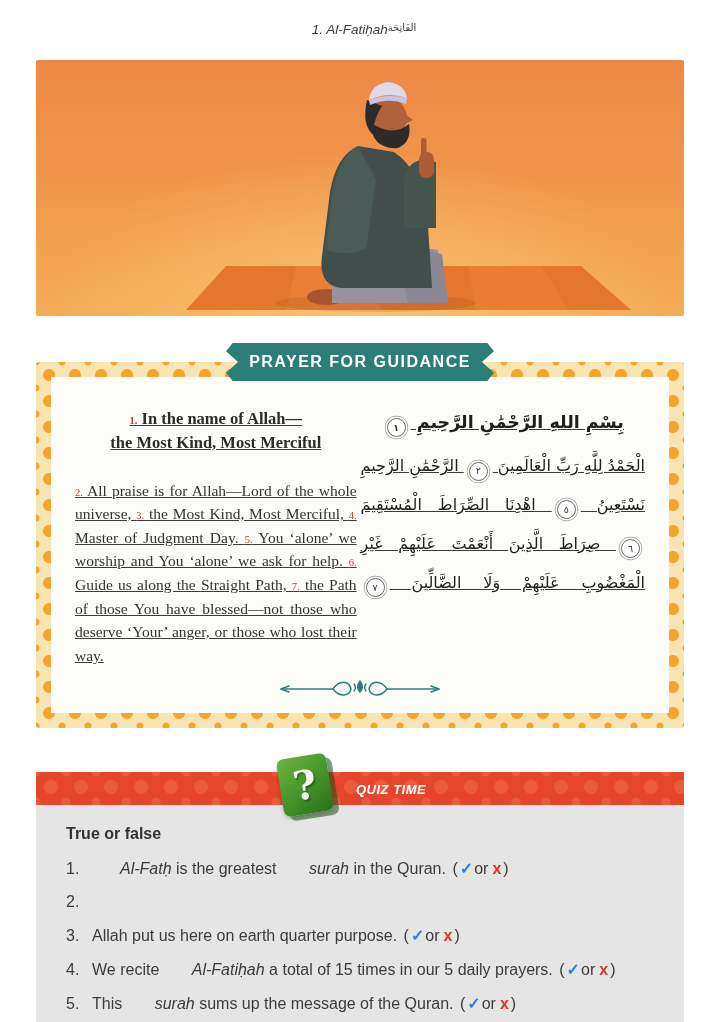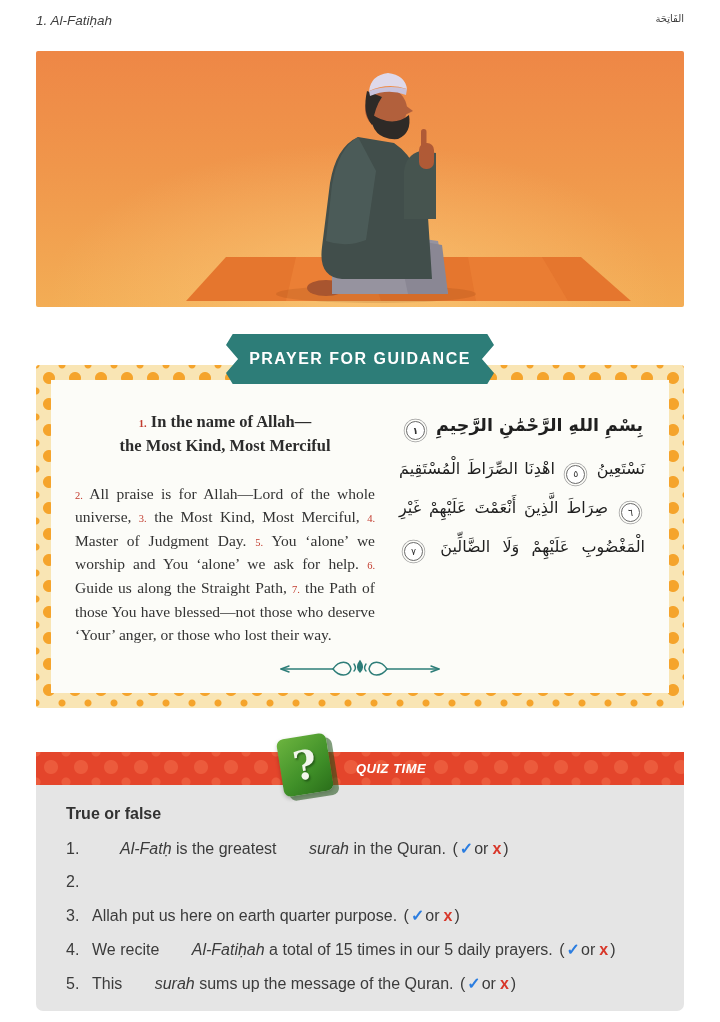--- a/index.html
+++ b/index.html
@@ -1,49 +1,49 @@
 <!DOCTYPE html>
 <html><head>
 <meta charset="utf-8">
 <style>
   html,body{margin:0;padding:0;}
   body{
     width:720px;height:1022px;overflow:hidden;background:#ffffff;
     font-family:"Liberation Sans",sans-serif;color:#3a3a3a;position:relative;
   }
   
-  .page-header{display:flex;justify-content:space-between;align-items:flex-start;
-    padding:13px 36px 0 36px;}
+  .page-header{display:flex;justify-content:center;align-items:flex-start;
+    padding:22px 36px 0 36px;margin-left:8px;}
   .hdr-left{font-style:italic;font-size:13.5px;color:#3f3f3f;font-family:"Liberation Sans",sans-serif;}
   .hdr-right{font-size:10px;color:#3f3f3f;direction:rtl;font-family:"DejaVu Sans",sans-serif;}
   
   .illustration{
     margin:23px 36px 0 36px;height:256px;border-radius:2px;position:relative;overflow:hidden;
     background:
       radial-gradient(ellipse 430px 210px at 50% 95%, rgba(255,216,140,0.50), rgba(255,216,140,0) 72%),
       linear-gradient(180deg,#ee8746 0%,#f0964b 45%,#f3ad55 100%);
   }
   .illustration svg{position:absolute;left:0;bottom:0;width:648px;height:256px;display:block;}
   
   .ribbon{
-    position:relative;z-index:3;width:268px;height:50px;margin:27px auto -19px auto;
+    position:relative;z-index:3;width:268px;height:38px;margin:27px auto -19px auto;
     background:#2d7d78;color:#ffffff;display:flex;align-items:center;justify-content:center;
     font-size:16px;font-weight:bold;letter-spacing:1.5px;
     clip-path:polygon(2.5% 0,97.5% 0,100% 22%,95.5% 50%,100% 78%,97.5% 100%,2.5% 100%,0 78%,4.5% 50%,0 22%);
   }
   .prayer-box{
     margin:0 36px;padding:15px;position:relative;z-index:1;
     background:
       radial-gradient(circle at 50% 50%, #f5a42c 5.5px, rgba(0,0,0,0) 6.5px) 0 0/26px 26px repeat,
       radial-gradient(circle at 50% 50%, #f5a42c 3px, rgba(0,0,0,0) 4px) 13px 13px/26px 26px repeat,
       #f9e5b4;
     border-radius:3px;
   }
   .prayer-inner{background:#fcfcf8;padding:24px 24px 14px 24px;}
-  .prayer-cols{display:flex;gap:24px;}
+  .prayer-cols{display:flex;gap:4px;text-decoration:underline;}
   .col-en{width:300px;font-family:"Liberation Serif",serif;font-size:15.5px;line-height:1.52;color:#333;}
   .en-heading{font-weight:bold;text-align:center;font-size:16.5px;line-height:1.45;color:#2c2c2c;margin:6px 0 24px 0;}
   .en-heading .vnum{font-weight:bold;}
   .vnum{color:#c23b2e;font-size:10.5px;}
   .en-body{text-align:justify;}
   .col-ar{flex:1;direction:rtl;font-family:"DejaVu Sans",sans-serif;font-size:16px;color:#1f1f1f;}
   .ar-line{line-height:2.42;text-align:justify;text-align-last:justify;white-space:nowrap;}
   .ar-line.center{text-align:center;text-align-last:center;font-size:17.5px;font-weight:bold;margin-bottom:4px;}
   .ayah{
     display:inline-flex;align-items:center;justify-content:center;
@@ -146,20 +146,21 @@
 <div class="prayer-box">
   <div class="prayer-inner">
     <div class="prayer-cols">
       <div class="col-en">
         <div class="en-heading" style="white-space:pre-line"><span class="vnum">1.</span><span> In the name of Allah—
 the Most Kind, Most Merciful</span></div>
         <div class="en-body"><span class="vnum">2.</span><span> All praise is for Allah—Lord of the whole universe, </span><span class="vnum">3.</span><span> the Most Kind, Most Merciful, </span><span class="vnum">4.</span><span> Master of Judgment Day. </span><span class="vnum">5.</span><span> You ‘alone’ we worship and You ‘alone’ we ask for help. </span><span class="vnum">6.</span><span> Guide us along the Straight Path, </span><span class="vnum">7.</span><span> the Path of those You have blessed—not those who deserve ‘Your’ anger, or those who lost their way.</span></div>
       </div>
       <div class="col-ar">
         <div class="ar-line center"><span>بِسْمِ اللهِ الرَّحْمَٰنِ الرَّحِيمِ </span><span class="ayah">١</span></div>
+        <div class="ar-line"><span>الْحَمْدُ لِلَّهِ رَبِّ الْعَالَمِينَ </span><span class="ayah">٢</span><span> الرَّحْمَٰنِ الرَّحِيمِ</span></div>
         <div class="ar-line"><span>نَسْتَعِينُ </span><span class="ayah">٥</span><span> اهْدِنَا الصِّرَاطَ الْمُسْتَقِيمَ</span></div>
         <div class="ar-line"><span class="ayah">٦</span><span> صِرَاطَ الَّذِينَ أَنْعَمْتَ عَلَيْهِمْ غَيْرِ</span></div>
         <div class="ar-line"><span>الْمَغْضُوبِ عَلَيْهِمْ وَلَا الضَّالِّينَ </span><span class="ayah">٧</span></div>
       </div>
     </div>
     <div class="ornament">
       <svg width="170" height="22" viewBox="0 0 170 22" aria-hidden="true">
         <g stroke="#2d7d78" stroke-width="1.4" fill="none" stroke-linecap="round">
           <path d="M6 12 H58"></path>
             <path d="M112 12 H164"></path>

